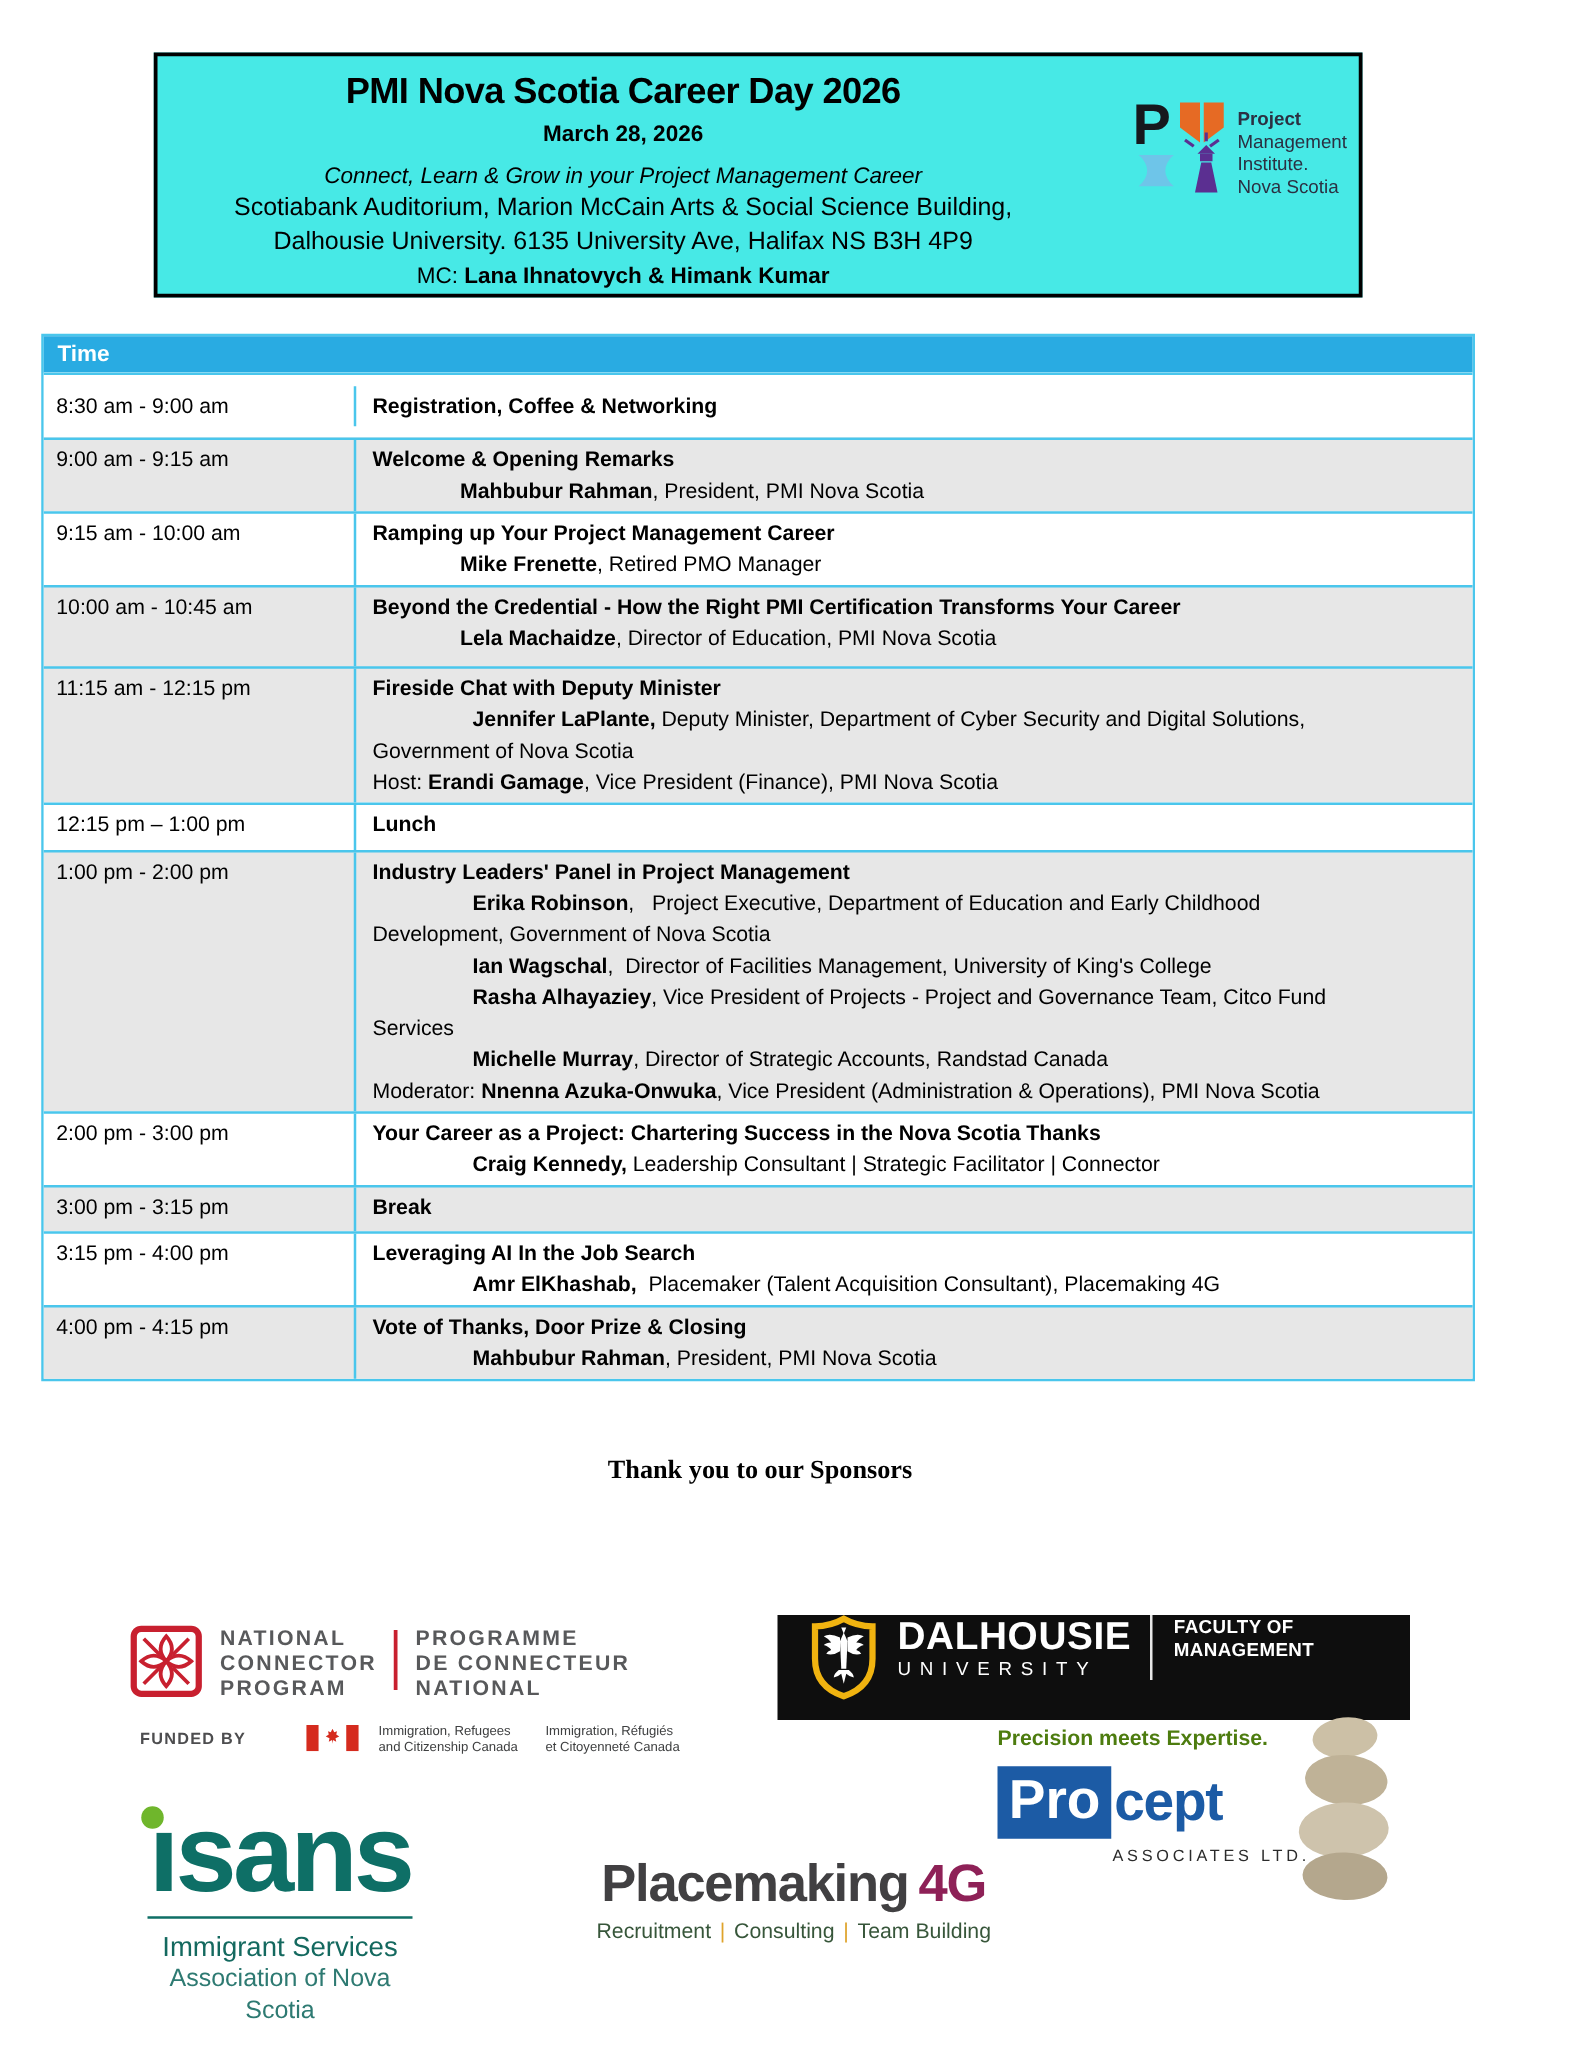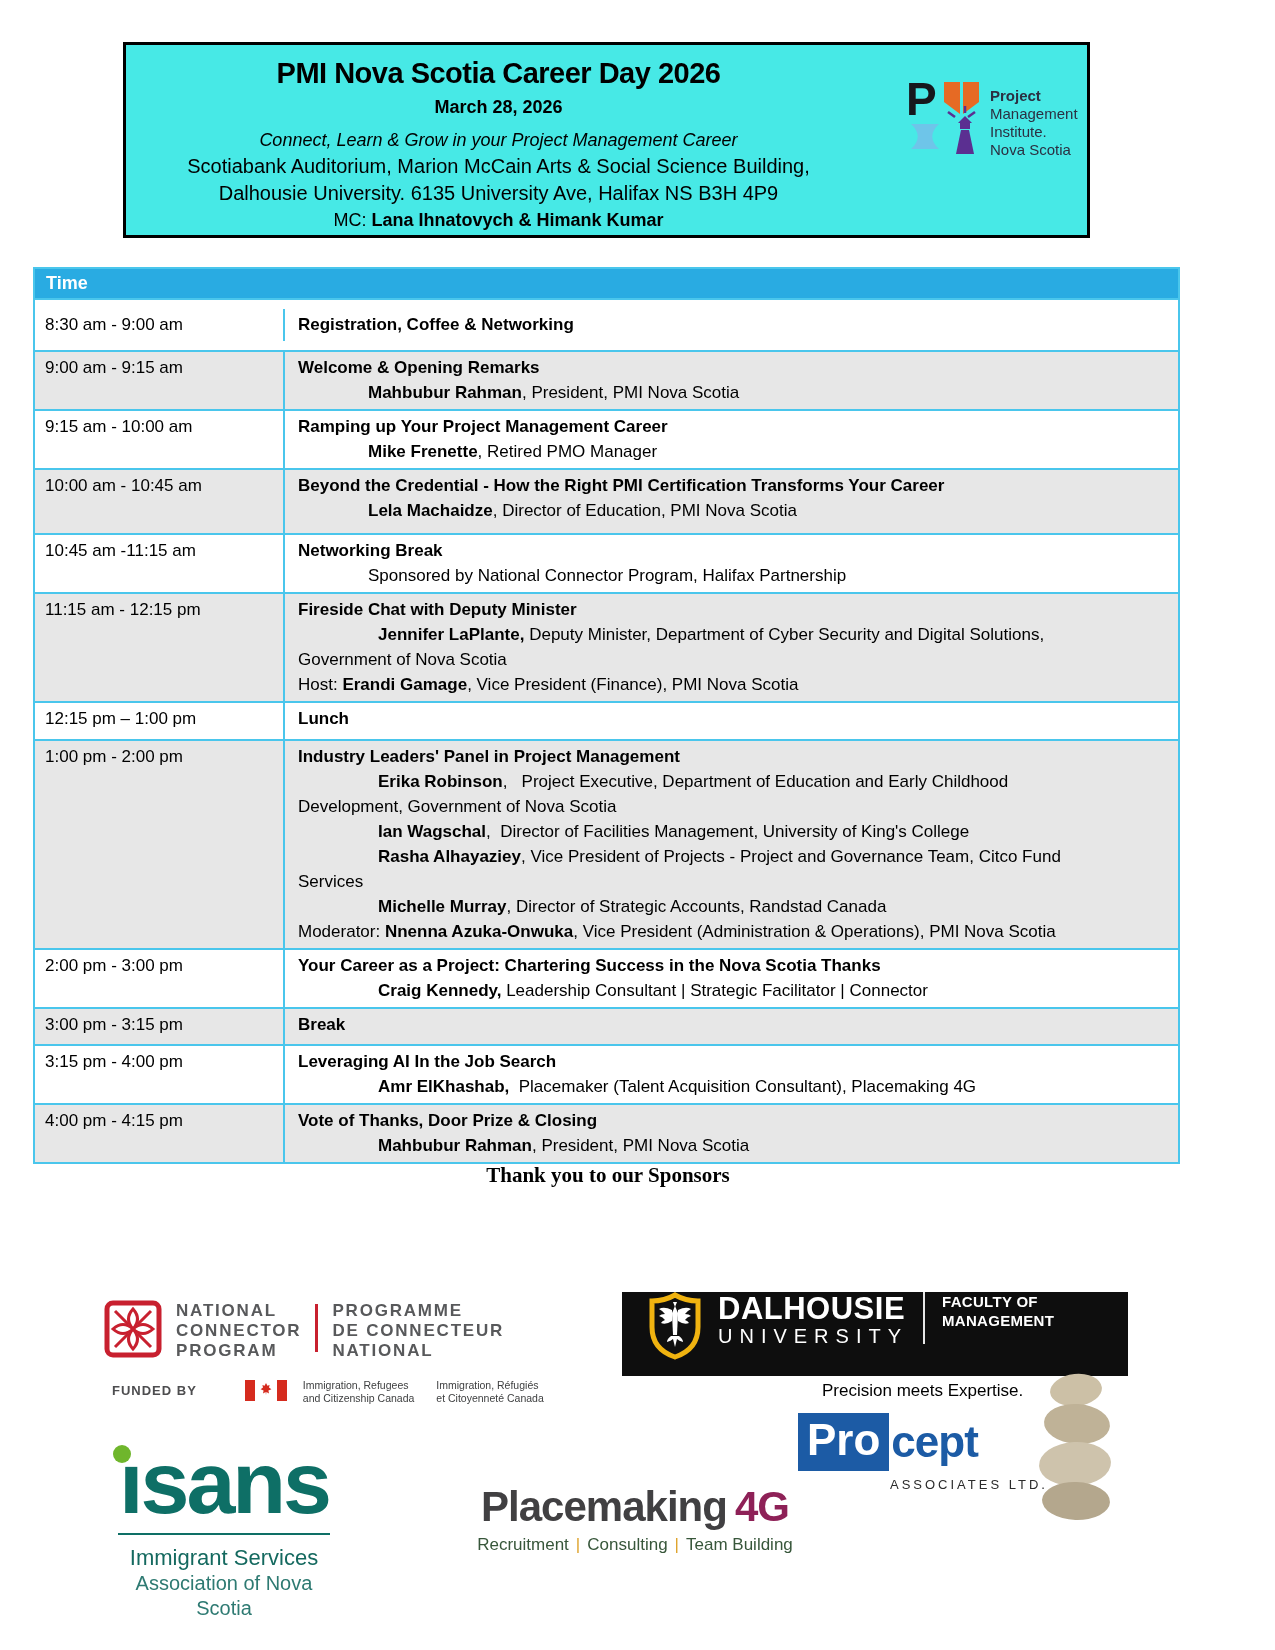--- a/index.html
+++ b/index.html
@@ -56,21 +56,21 @@
   .funded-label{font-size:13px;font-weight:bold;color:#4D4D4F;letter-spacing:1px;margin:5px 0 0 8px;}
   .ncp-flag{margin-left:48px;margin-top:2px;}
   .ircc{font-size:10.5px;color:#3F4041;line-height:12.5px;margin-left:16px;margin-top:1px;}
   .ircc.fr{margin-left:22px;}
 
   
   .dal{position:absolute;left:622px;top:1292px;width:506px;height:84px;background:#0E0E0E;display:flex;align-items:flex-start;}
   .dal-shield{margin-left:26px;flex-shrink:0;}
   .dal-name{margin-left:16px;color:#fff;}
   .dal-n1{font-size:31px;font-weight:bold;line-height:33px;letter-spacing:.5px;}
-  .dal-n2{font-size:20px;letter-spacing:7px;line-height:22px;}
+  .dal-n2{font-size:15px;letter-spacing:7px;line-height:22px;}
   .dal-div{width:2px;height:52px;background:#fff;margin:0 17px 0 15px;opacity:.9;}
   .dal-fac{color:#fff;font-weight:bold;font-size:15px;line-height:19px;letter-spacing:.3px;}
 
   
   .isans{position:absolute;left:108px;top:1443px;width:232px;text-align:center;}
   .isans-wordwrap{position:relative;display:block;height:80px;}
   .isans-word{font-size:88px;font-weight:bold;color:#0E6F66;letter-spacing:-3px;line-height:80px;}
   .isans-dot{position:absolute;left:5px;top:2px;width:18px;height:18px;border-radius:50%;background:#6FB62C;}
   .isans-rule{height:2px;background:#0E6F66;margin:10px 10px 9px;}
   .isans-l1{font-size:22px;color:#14695F;line-height:27px;font-weight:500;}
@@ -78,21 +78,21 @@
 
   
   .p4g{position:absolute;left:450px;top:1483px;width:370px;text-align:center;}
   .p4g-word{font-size:42px;font-weight:bold;color:#414042;letter-spacing:-1px;line-height:48px;}
   .p4g-4g{color:#8E2157;margin-left:8px;}
   .p4g-tag{margin-top:4px;font-size:17px;color:#37563A;}
   .p4g-pipe{color:#DFA32B;margin:0 7px;}
 
   
   .procept{position:absolute;left:798px;top:1381px;width:240px;}
-  .pc-tag{font-size:17px;font-weight:normal;color:#000000;margin-left:24px;}
+  .pc-tag{font-size:17px;font-weight:bold;color:#4d7c0f;}
   .pc-word{margin-top:12px;display:flex;align-items:center;}
   .pc-pro{background:#1C5BA5;color:#fff;font-size:44px;font-weight:bold;line-height:54px;padding:0 9px 4px;}
   .pc-cept{color:#1C5BA5;font-size:44px;font-weight:bold;line-height:54px;margin-left:2px;letter-spacing:-1px;}
   .pc-sub{font-size:13px;letter-spacing:3px;color:#2B2B2B;margin-top:6px;margin-left:92px;white-space:nowrap;}
   .stones{position:absolute;left:1030px;top:1372px;}
 </style>
 </head>
 <body>
 
 <div class="header-box">
@@ -153,27 +153,20 @@
           <div class="sline ind1"><span class="b">Mike Frenette</span><span>, Retired PMO Manager</span></div>
         </div>
       </div>
       <div class="trow shaded" style="min-height: 63px;">
         <div class="tcell time">10:00 am - 10:45 am</div>
         <div class="tcell session">
           <div class="sline"><span class="b">Beyond the Credential - How the Right PMI Certification Transforms Your Career</span></div>
           <div class="sline ind1"><span class="b">Lela Machaidze</span><span>, Director of Education, PMI Nova Scotia</span></div>
         </div>
       </div>
-      <div class="trow" style="min-height: 53px;">
-        <div class="tcell time">10:45 am -11:15 am</div>
-        <div class="tcell session">
-          <div class="sline"><span class="b">Networking Break</span></div>
-          <div class="sline ind1"><span>Sponsored by National Connector Program, Halifax Partnership</span></div>
-        </div>
-      </div>
       <div class="trow shaded" style="min-height: 105px;">
         <div class="tcell time">11:15 am - 12:15 pm</div>
         <div class="tcell session">
           <div class="sline"><span class="b">Fireside Chat with Deputy Minister</span></div>
           <div class="sline ind2"><span class="b">Jennifer LaPlante,</span><span> Deputy Minister, Department of Cyber Security and Digital Solutions,</span></div>
           <div class="sline"><span>Government of Nova Scotia</span></div>
           <div class="sline"><span>Host: </span><span class="b">Erandi Gamage</span><span>, Vice President (Finance), PMI Nova Scotia</span></div>
         </div>
       </div>
       <div class="trow" style="min-height: 36px;">

